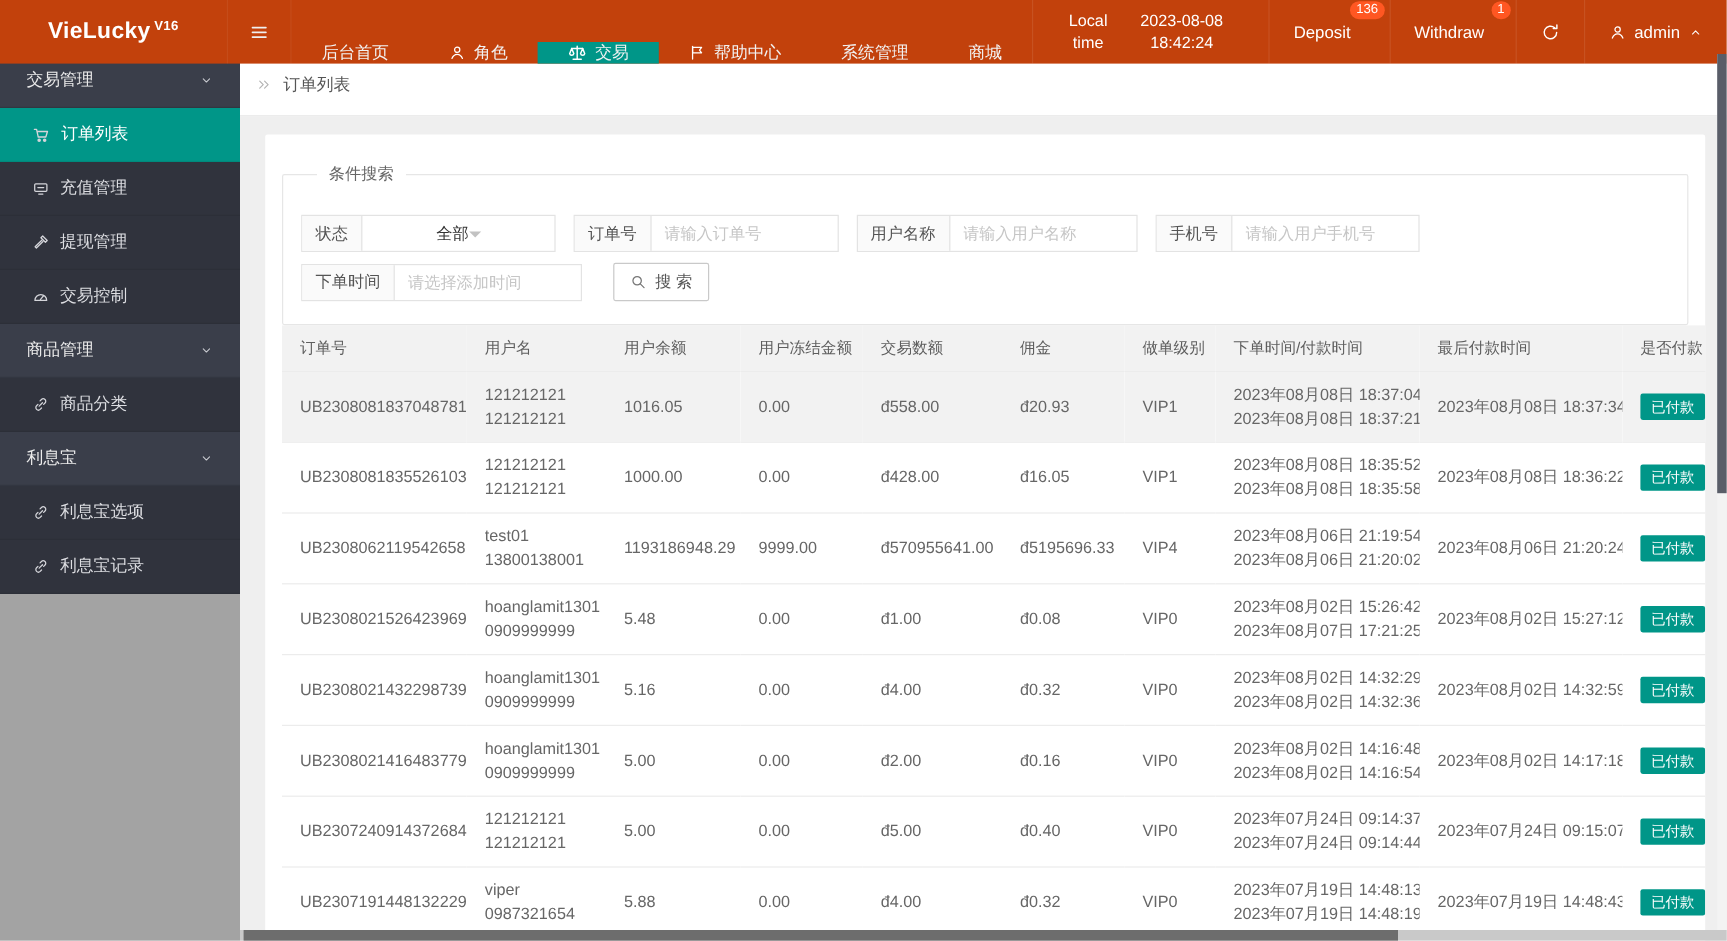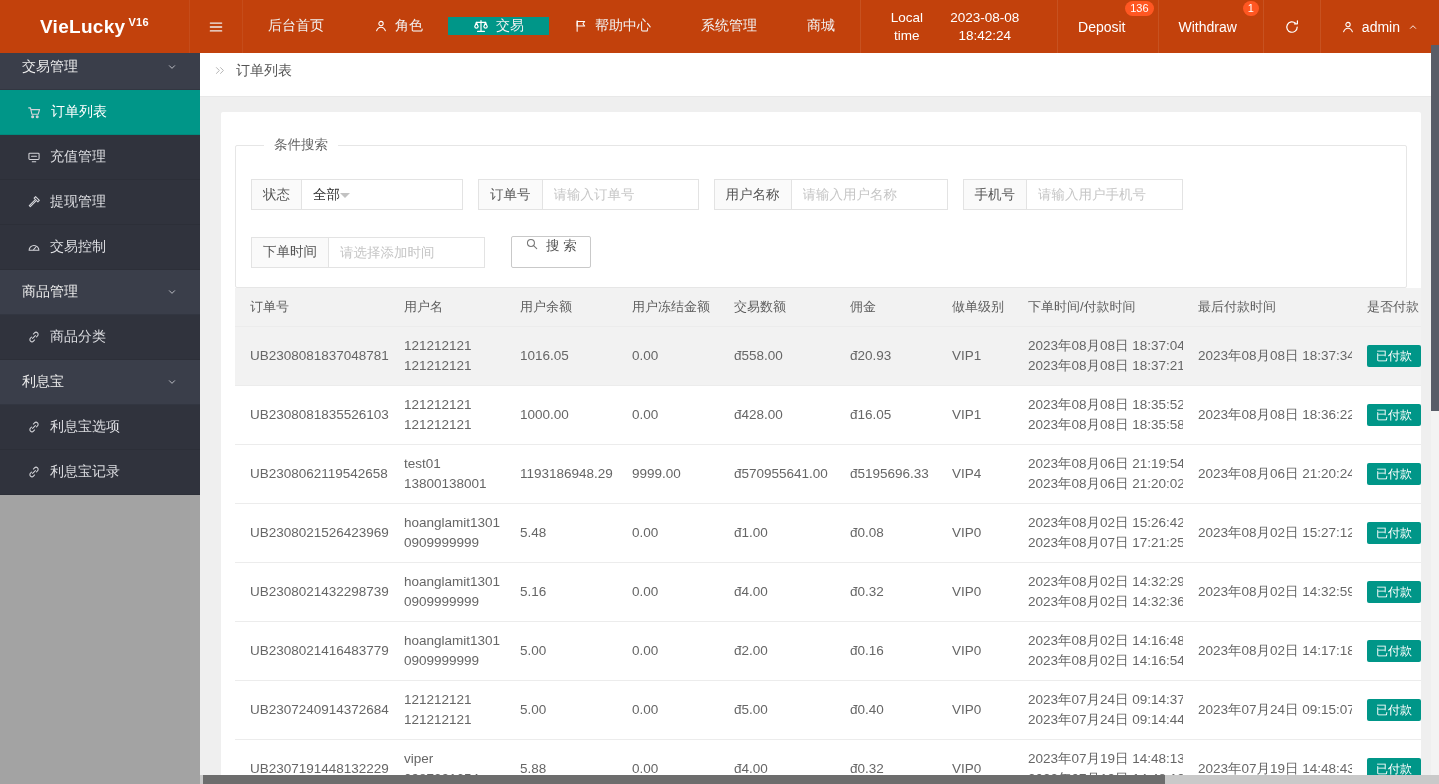--- a/index.html
+++ b/index.html
@@ -12,21 +12,21 @@
 
   
   .navbar { position:absolute; top:0; left:0; width:1439px; height:53px;
     background:#c2410c; display:flex; align-items:stretch; z-index:30; }
   .logo { width:200px; display:flex; align-items:center; justify-content:center;
     color:#fff; font-size:19px; font-weight:bold; letter-spacing:.3px;
     border-right:1px solid rgba(255,255,255,.06); cursor:pointer; }
   .logo sup { font-size:11px; font-weight:bold; margin-left:3px; transform:translateY(-5px); }
   .nav-toggle { width:56px; display:flex; align-items:center; justify-content:center;
     color:#f0f0f0; cursor:pointer; border-right:1px solid rgba(255,255,255,.06); }
-  .nav-menu { display:flex; align-items:flex-start;margin-top:17px; }
+  .nav-menu { display:flex; align-items:flex-end;margin-top:17px; }
   .nav-item { display:flex; align-items:center; gap:7px; padding:0 25px;
     color:#f2f2f2; font-size:14px; cursor:pointer; white-space:nowrap; }
   .nav-item.active { background:#009688; }
   .nav-item .ic { color:#fff; }
   .nav-right { margin-left:auto; display:flex; align-items:stretch; }
   .nav-block { display:flex; align-items:center; color:#fff; font-size:14px;
     border-left:1px solid rgba(255,255,255,.09); padding:0 20px; cursor:pointer; position:relative; }
   .local-time { justify-content:center; text-align:center;
     line-height:18px; font-size:13.5px; min-width:168px; cursor:default; }
   .badge { position:absolute; top:1px; right:4px; background:#ff5722; color:#fff;
@@ -50,34 +50,34 @@
   .main { position:absolute; left:200px; top:45px; width:1239px; height:739px; }
   .breadcrumb-bar { height:52px; background:#fff; border-bottom:1px solid #e8e8e8;
     display:flex; align-items:center; gap:9px; padding:0 14px; color:#555; font-size:14px; }
   .breadcrumb-bar .ic { color:#b3b3b3; }
   .content { padding:15px 10px 0 21px; }
   .card { background:#fff; width:1200px; height:690px; border-radius:2px; padding:0 0 0 14px; }
 
   fieldset.search { border:1px solid #e6e6e6; margin:0 14px 0 0; padding:13px 15px 19px;
     position:relative; top:24px; margin-bottom:24px; border-radius:2px; }
   fieldset.search legend { color:#666; font-size:13.5px; padding:0 10px; margin-left:13px; }
-  .form-row { display:flex; align-items:center; margin-top:26px; }
+  .form-row { display:flex; align-items:center; margin-top:9px; }
   .form-row:first-of-type { margin-top:12px; }
   .fgroup { display:flex; align-items:stretch; height:31px; border:1px solid #e3e3e3;
     margin-right:15px; background:#fff; }
   .flabel { background:#fafafa; border-right:1px solid #e3e3e3; padding:0 11px;
     display:flex; align-items:center; color:#555; font-size:13.5px; white-space:nowrap; }
   .fgroup input { border:none; outline:none; padding:0 11px; font-size:13.5px;
     color:#6d28d9; width:155px; background:transparent; }
   .fgroup input::placeholder { color:#c6c6c6; }
-  .fselect { width:160px; display:flex; align-items:center; justify-content:flex-start;
+  .fselect { width:160px; display:flex; align-items:center; justify-content:center;
     padding:0 11px; color:#333; font-size:13.5px; cursor:pointer; }
   .caret-down { width:0; height:0; border:5px solid transparent; border-top-color:#c2c2c2;
     margin-top:6px; }
-  .btn-search { display:flex; align-items:flex-start; gap:7px; height:32px; padding:0 13px;
+  .btn-search { display:flex; align-items:center; gap:7px; height:32px; padding:0 13px;
     border:1px solid #c9c9c9; background:#fff; border-radius:2px; color:#555;
     font-size:13.5px; cursor:pointer; margin-left:11px; }
   .btn-search .ic { color:#777; }
 
   
   .table-wrap { margin-top:17px; width:1186px; overflow:hidden; }
   table { border-collapse:collapse; table-layout:fixed; width:1222px; }
   thead th { background:#f2f2f2; height:38px; font-weight:400; color:#5e5e5e;
     font-size:13px; text-align:left; padding:0 15px; white-space:nowrap; }
   tbody td { height:59px; padding:0 15px; color:#666; font-size:13.5px;

